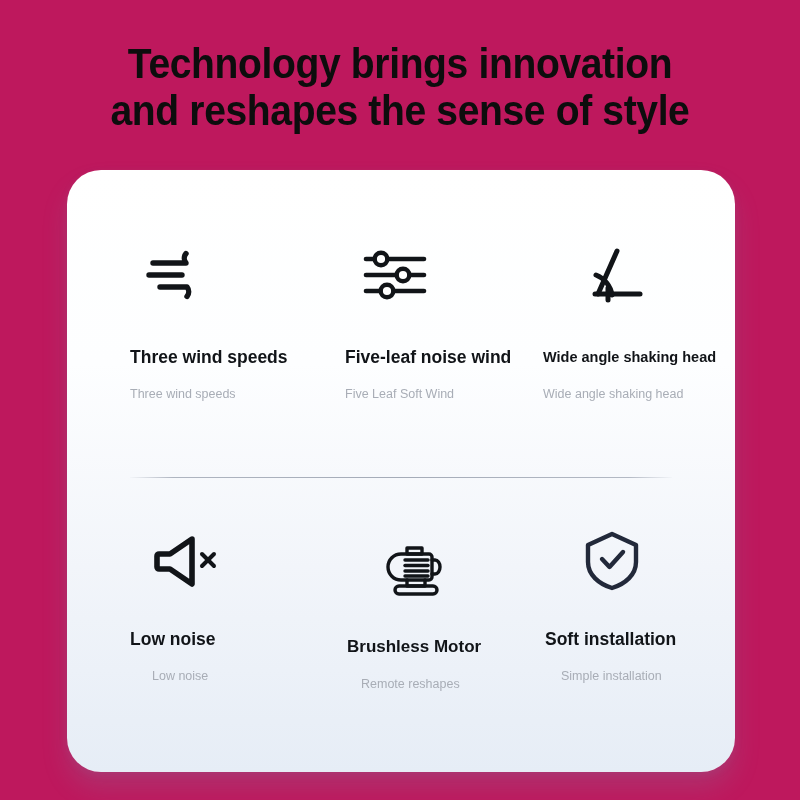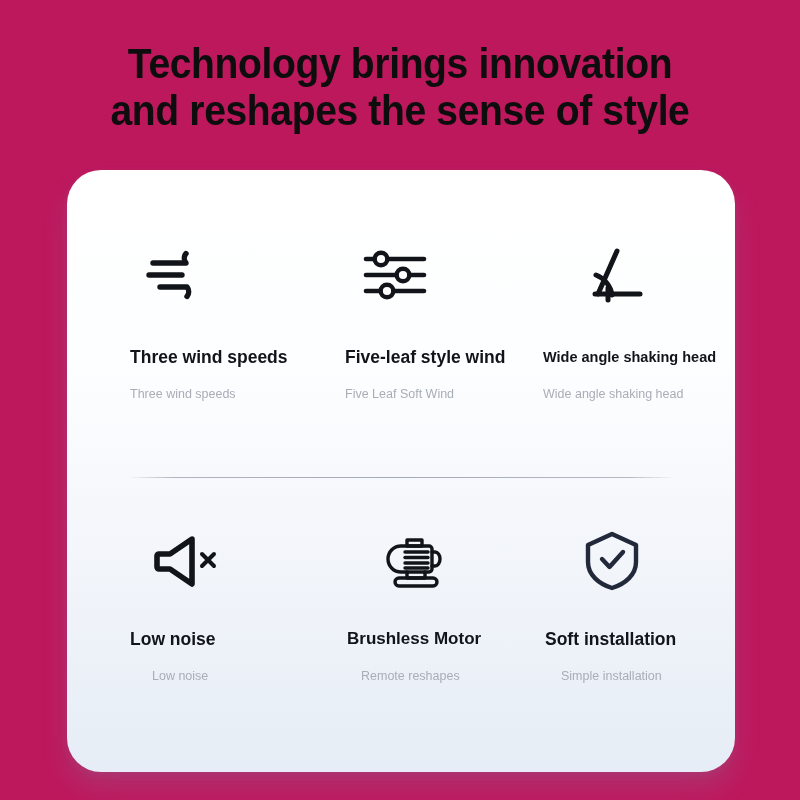--- a/index.html
+++ b/index.html
@@ -100,21 +100,21 @@
   
   .row2 .icon-wrap { justify-content: flex-start; padding-left: 16px; }
   .row2 .title { margin-top: 24px; }
   .row2 .subtitle { margin-top: 17px; }
 
   
   #cell-0 { left: 63px;  top: 62px;  }
   #cell-1 { left: 278px; top: 62px;  }
   #cell-2 { left: 476px; top: 62px;  }
   #cell-3 { left: 63px;  top: 348px; }
-  #cell-4 { left: 278px; top: 348px; }
+  #cell-4 { left: 278px; top: 356px; }
   #cell-5 { left: 476px; top: 348px; }
 
   
   #cell-2 .title  { font-size: 14.5px; }
   #cell-2 .icon-wrap { padding-left: 42px; }
   #cell-1 .icon-wrap { padding-left: 18px; }
 
   #cell-3 .icon-wrap { padding-left: 22px; }
   #cell-4 .icon-wrap { padding-left: 38px; }
   #cell-5 .icon-wrap { padding-left: 40px; }
@@ -178,21 +178,21 @@
               <line x1="3" y1="25" x2="61" y2="25"></line>
               <line x1="3" y1="41" x2="61" y2="41"></line>
             </g>
             <g fill="#ffffff" stroke="#111418" stroke-width="4.4">
               <circle cx="18" cy="9" r="6.3"></circle>
               <circle cx="40" cy="25" r="6.3"></circle>
               <circle cx="24" cy="41" r="6.3"></circle>
             </g>
           </svg>
         </div>
-        <div class="title">Five-leaf style wind</div>
+        <div class="title">Five-leaf noise wind</div>
         <div class="subtitle">Five Leaf Soft Wind</div>
       </div>
 
       <div class="cell row1" id="cell-2">
         <div class="icon-wrap">
           <svg width="58" height="54" viewBox="0 0 58 54">
             <g fill="none" stroke="#111418" stroke-width="5" stroke-linecap="round" stroke-linejoin="round">
               <line x1="32" y1="3" x2="13" y2="46"></line>
               <line x1="10" y1="46" x2="55" y2="46"></line>
               <path d="M11 27 A26 26 0 0 1 27 47"></path>

